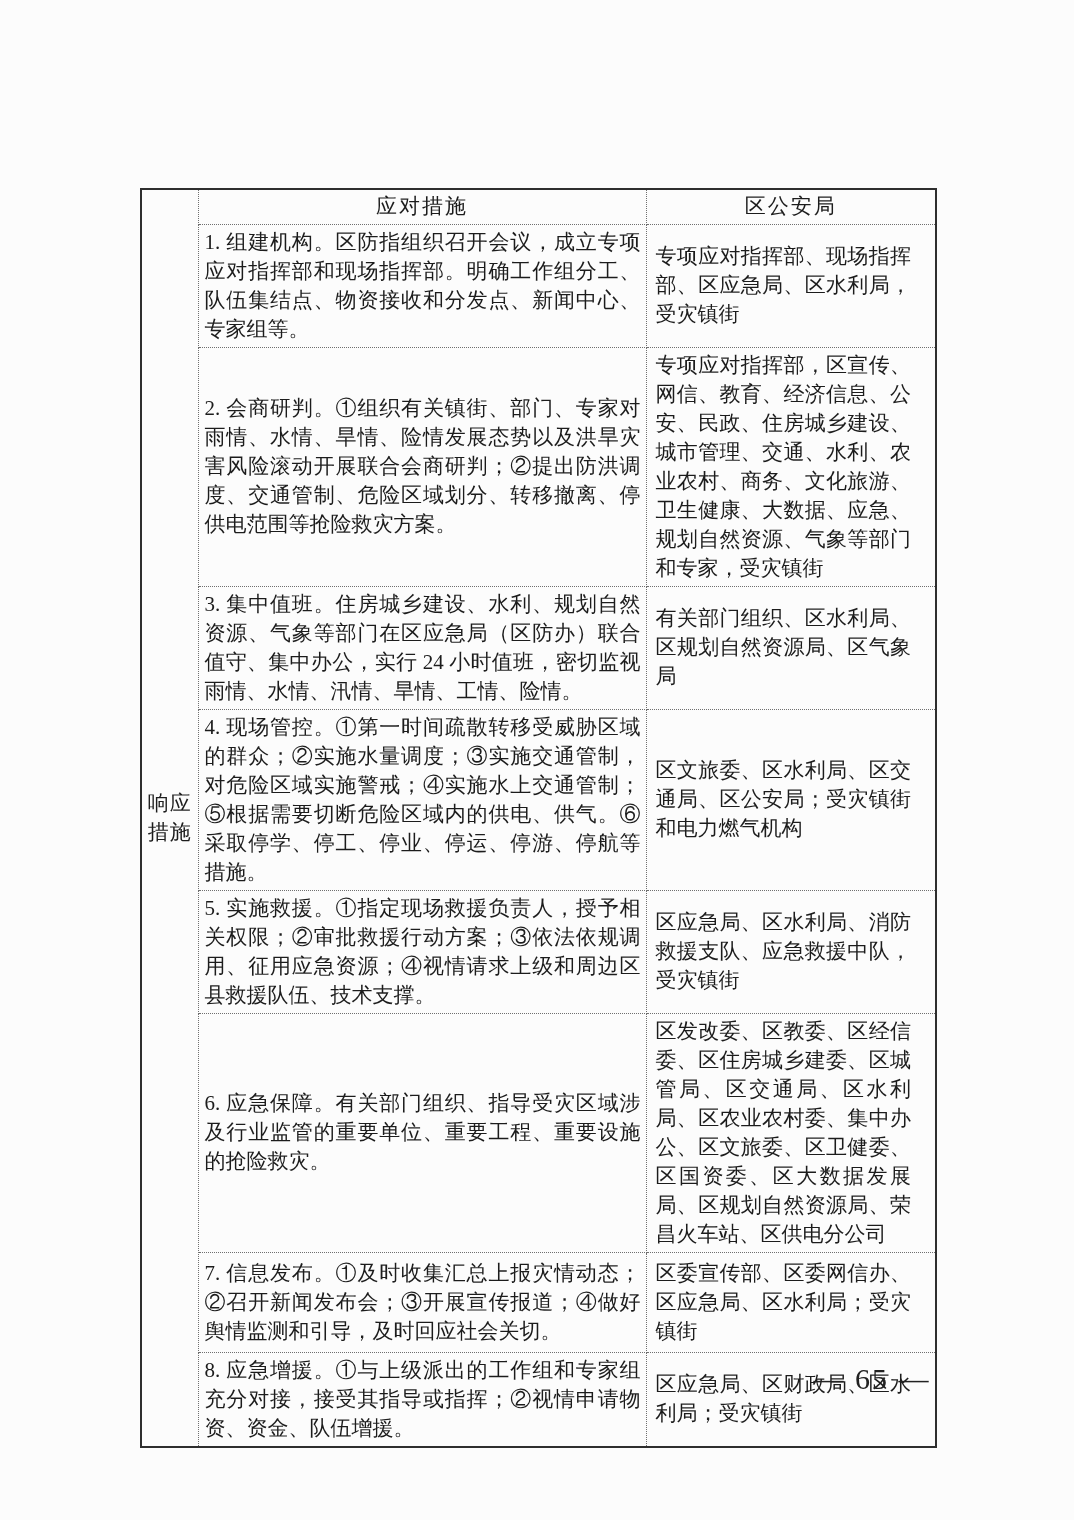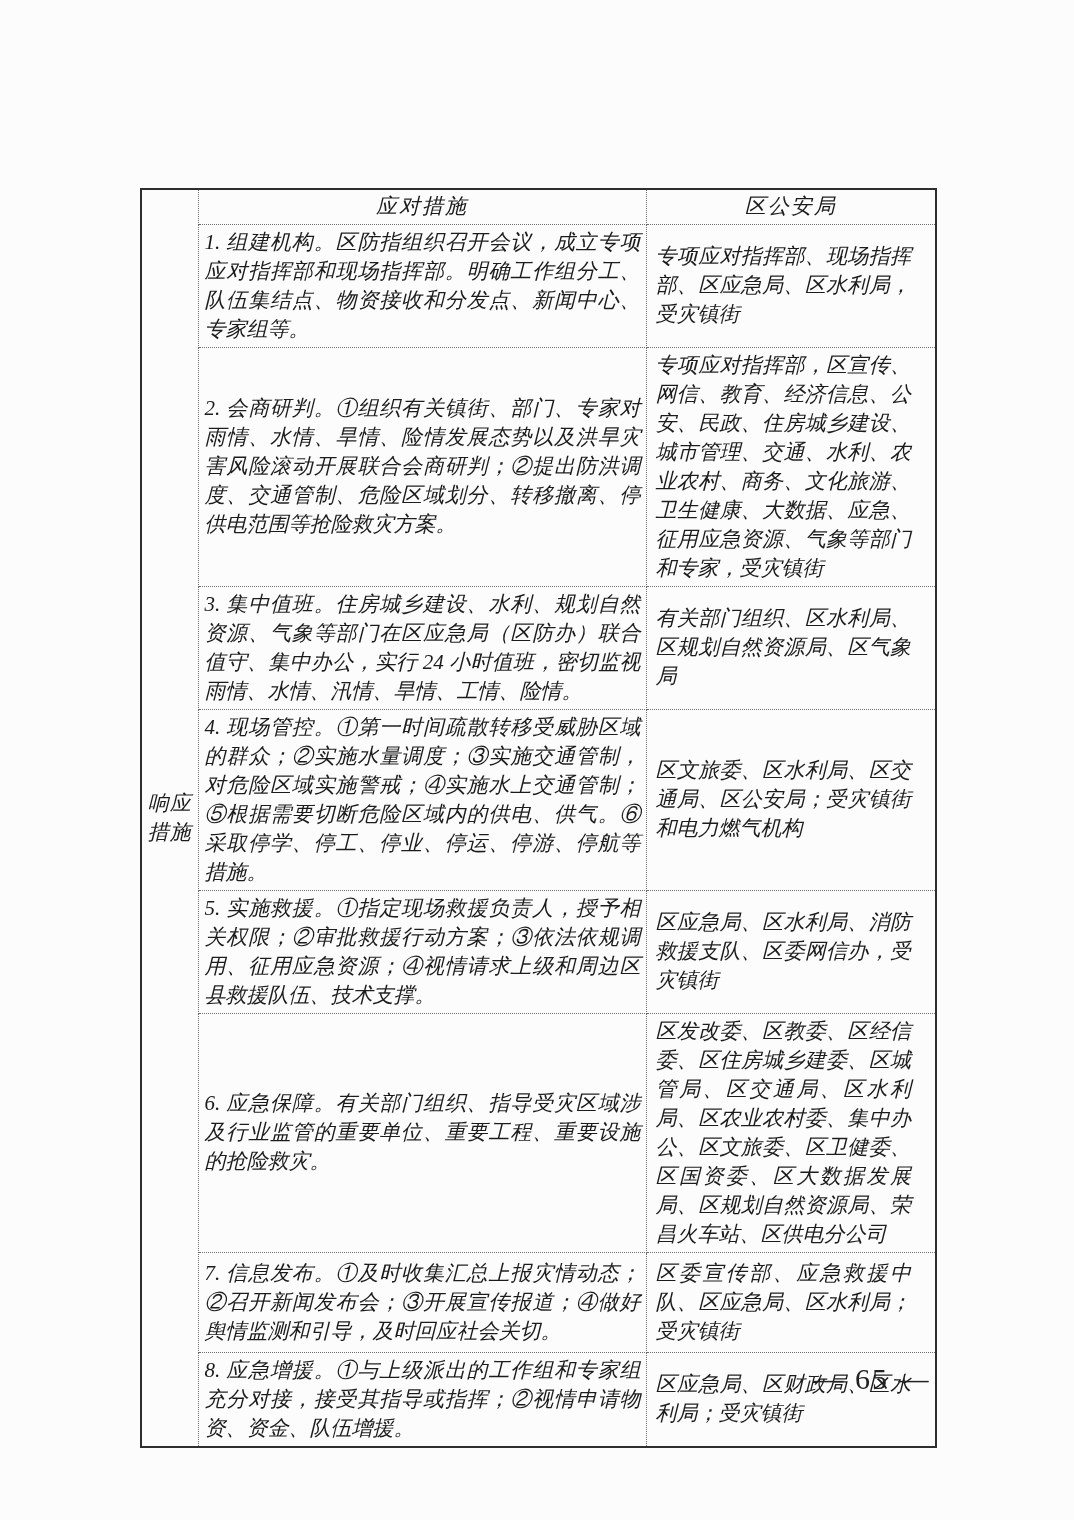--- a/index.html
+++ b/index.html
@@ -25,21 +25,20 @@
     table-layout: fixed;
     border: 2px solid #2e2e2e;
   }
   table.doc-table td, table.doc-table th {
     border: 1px dotted #6f6f6f;
     vertical-align: middle;
     font-weight: normal;
     font-size: 21px;
     line-height: 29px;
     box-sizing: border-box;
-    font-style: italic;
   }
   col.c-rowhead { width: 57px; }
   col.c-measure { width: 448px; }
   col.c-unit    { width: 290px; }
 
   td.rowhead {
     text-align: center;
     font-weight: bold;
     font-size: 23px;
     line-height: 36px;
@@ -103,41 +102,41 @@
         </td>
         <th class="colhead">应对措施</th>
         <th class="colhead">区公安局</th>
       </tr>
       <tr class="hr1">
         <td class="measure">1. 组建机构。区防指组织召开会议，成立专项应对指挥部和现场指挥部。明确工作组分工、队伍集结点、物资接收和分发点、新闻中心、专家组等。</td>
         <td class="unit">专项应对指挥部、现场指挥部、区应急局、区水利局，受灾镇街</td>
       </tr>
       <tr class="hr2">
         <td class="measure">2. 会商研判。①组织有关镇街、部门、专家对雨情、水情、旱情、险情发展态势以及洪旱灾害风险滚动开展联合会商研判；②提出防洪调度、交通管制、危险区域划分、转移撤离、停供电范围等抢险救灾方案。</td>
-        <td class="unit">专项应对指挥部，区宣传、网信、教育、经济信息、公安、民政、住房城乡建设、城市管理、交通、水利、农业农村、商务、文化旅游、卫生健康、大数据、应急、征用应急资源、气象等部门和专家，受灾镇街</td>
+        <td class="unit">专项应对指挥部，区宣传、网信、教育、经济信息、公安、民政、住房城乡建设、城市管理、交通、水利、农业农村、商务、文化旅游、卫生健康、大数据、应急、规划自然资源、气象等部门和专家，受灾镇街</td>
       </tr>
       <tr class="hr3">
         <td class="measure">3. 集中值班。住房城乡建设、水利、规划自然资源、气象等部门在区应急局（区防办）联合值守、集中办公，实行 24 小时值班，密切监视雨情、水情、汛情、旱情、工情、险情。</td>
         <td class="unit">有关部门组织、区水利局、区规划自然资源局、区气象局</td>
       </tr>
       <tr class="hr4">
         <td class="measure">4. 现场管控。①第一时间疏散转移受威胁区域的群众；②实施水量调度；③实施交通管制，对危险区域实施警戒；④实施水上交通管制；⑤根据需要切断危险区域内的供电、供气。⑥采取停学、停工、停业、停运、停游、停航等措施。</td>
         <td class="unit">区文旅委、区水利局、区交通局、区公安局；受灾镇街和电力燃气机构</td>
       </tr>
       <tr class="hr5">
         <td class="measure">5. 实施救援。①指定现场救援负责人，授予相关权限；②审批救援行动方案；③依法依规调用、征用应急资源；④视情请求上级和周边区县救援队伍、技术支撑。</td>
-        <td class="unit">区应急局、区水利局、消防救援支队、区委网信办，受灾镇街</td>
+        <td class="unit">区应急局、区水利局、消防救援支队、应急救援中队，受灾镇街</td>
       </tr>
       <tr class="hr6">
         <td class="measure">6. 应急保障。有关部门组织、指导受灾区域涉及行业监管的重要单位、重要工程、重要设施的抢险救灾。</td>
         <td class="unit">区发改委、区教委、区经信委、区住房城乡建委、区城管局、区交通局、区水利局、区农业农村委、集中办公、区文旅委、区卫健委、区国资委、区大数据发展局、区规划自然资源局、荣昌火车站、区供电分公司</td>
       </tr>
       <tr class="hr7">
         <td class="measure">7. 信息发布。①及时收集汇总上报灾情动态；②召开新闻发布会；③开展宣传报道；④做好舆情监测和引导，及时回应社会关切。</td>
-        <td class="unit">区委宣传部、应急救援中队、区应急局、区水利局；受灾镇街</td>
+        <td class="unit">区委宣传部、区委网信办、区应急局、区水利局；受灾镇街</td>
       </tr>
       <tr class="hr8">
         <td class="measure">8. 应急增援。①与上级派出的工作组和专家组充分对接，接受其指导或指挥；②视情申请物资、资金、队伍增援。</td>
         <td class="unit">区应急局、区财政局、区水利局；受灾镇街</td>
       </tr>
     </tbody>
   </table>
 
   <div class="page-number">— 65 —</div>
 

